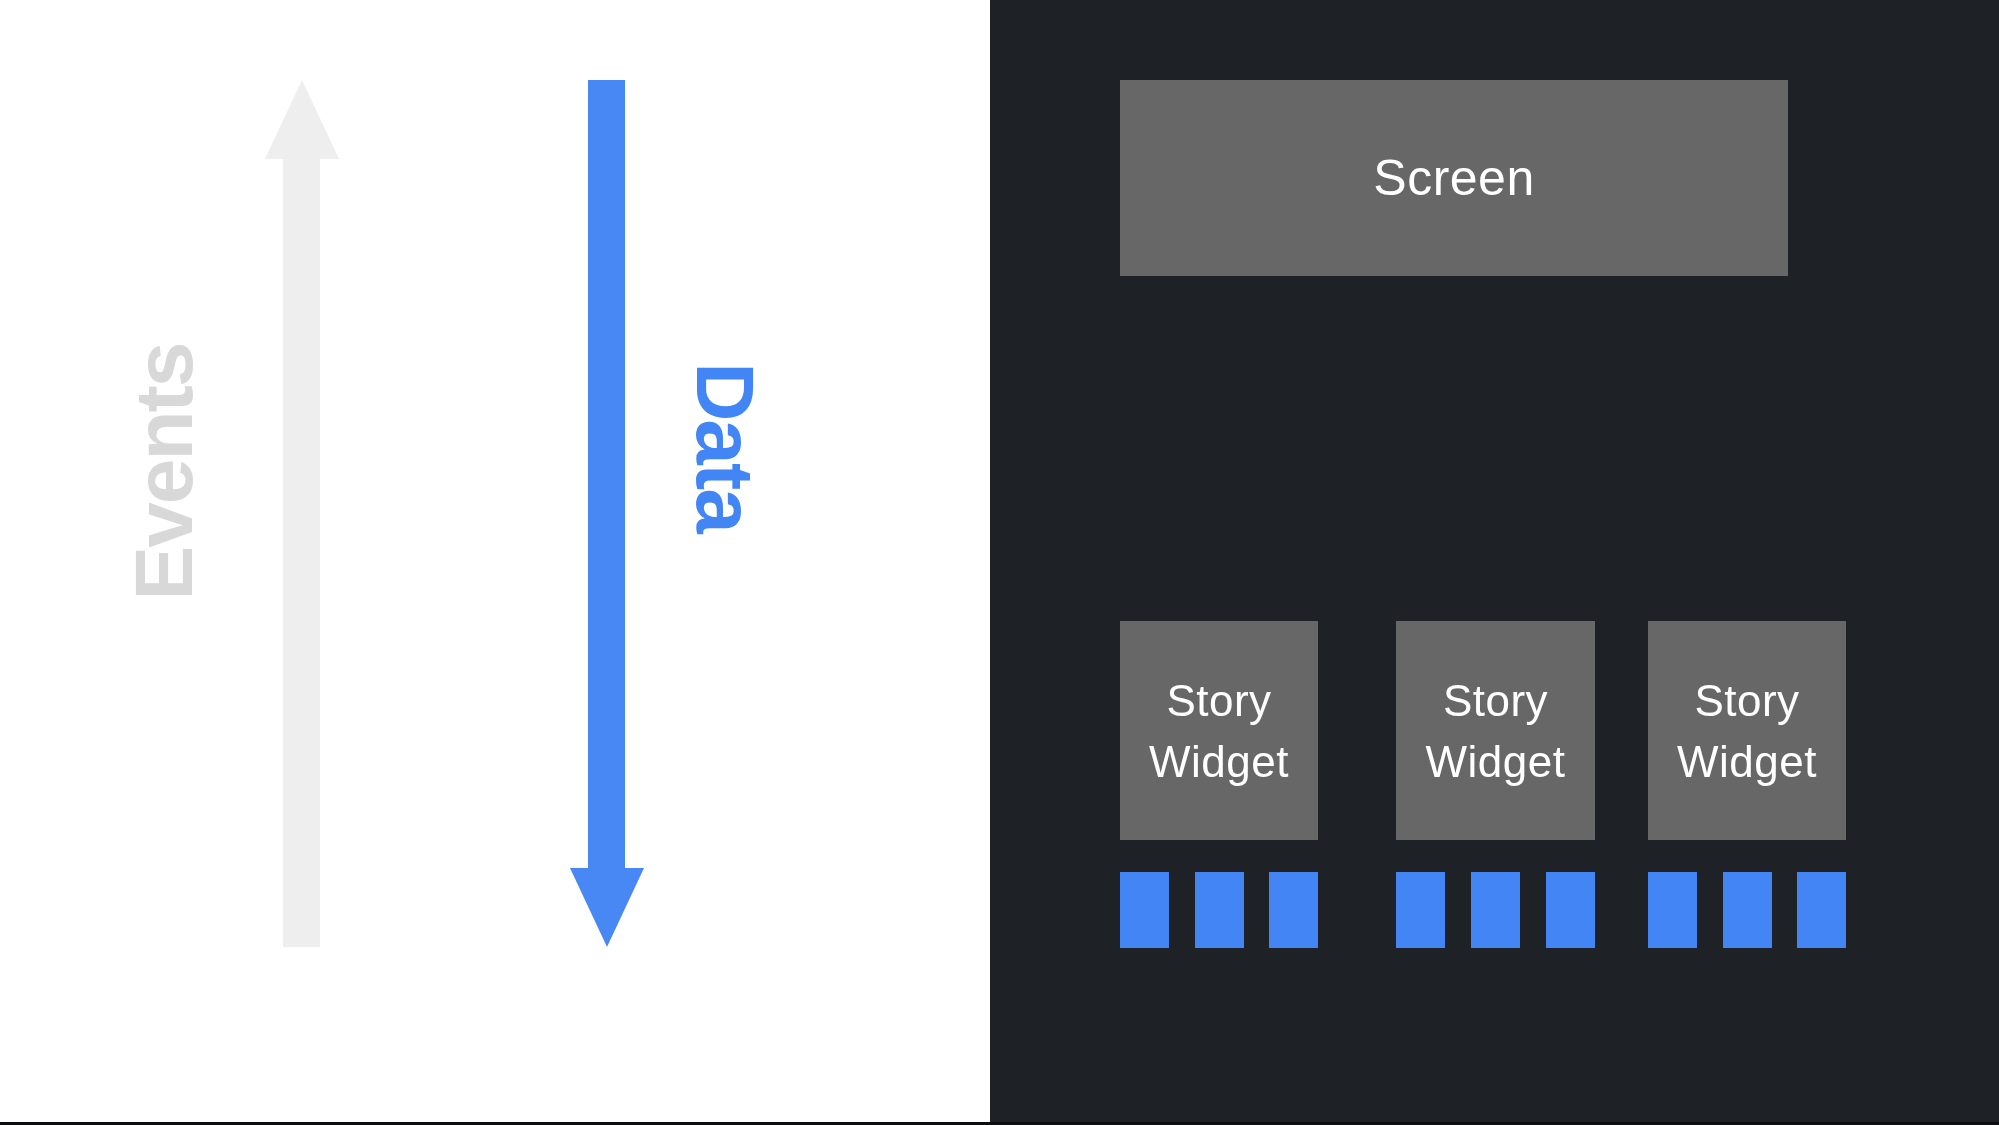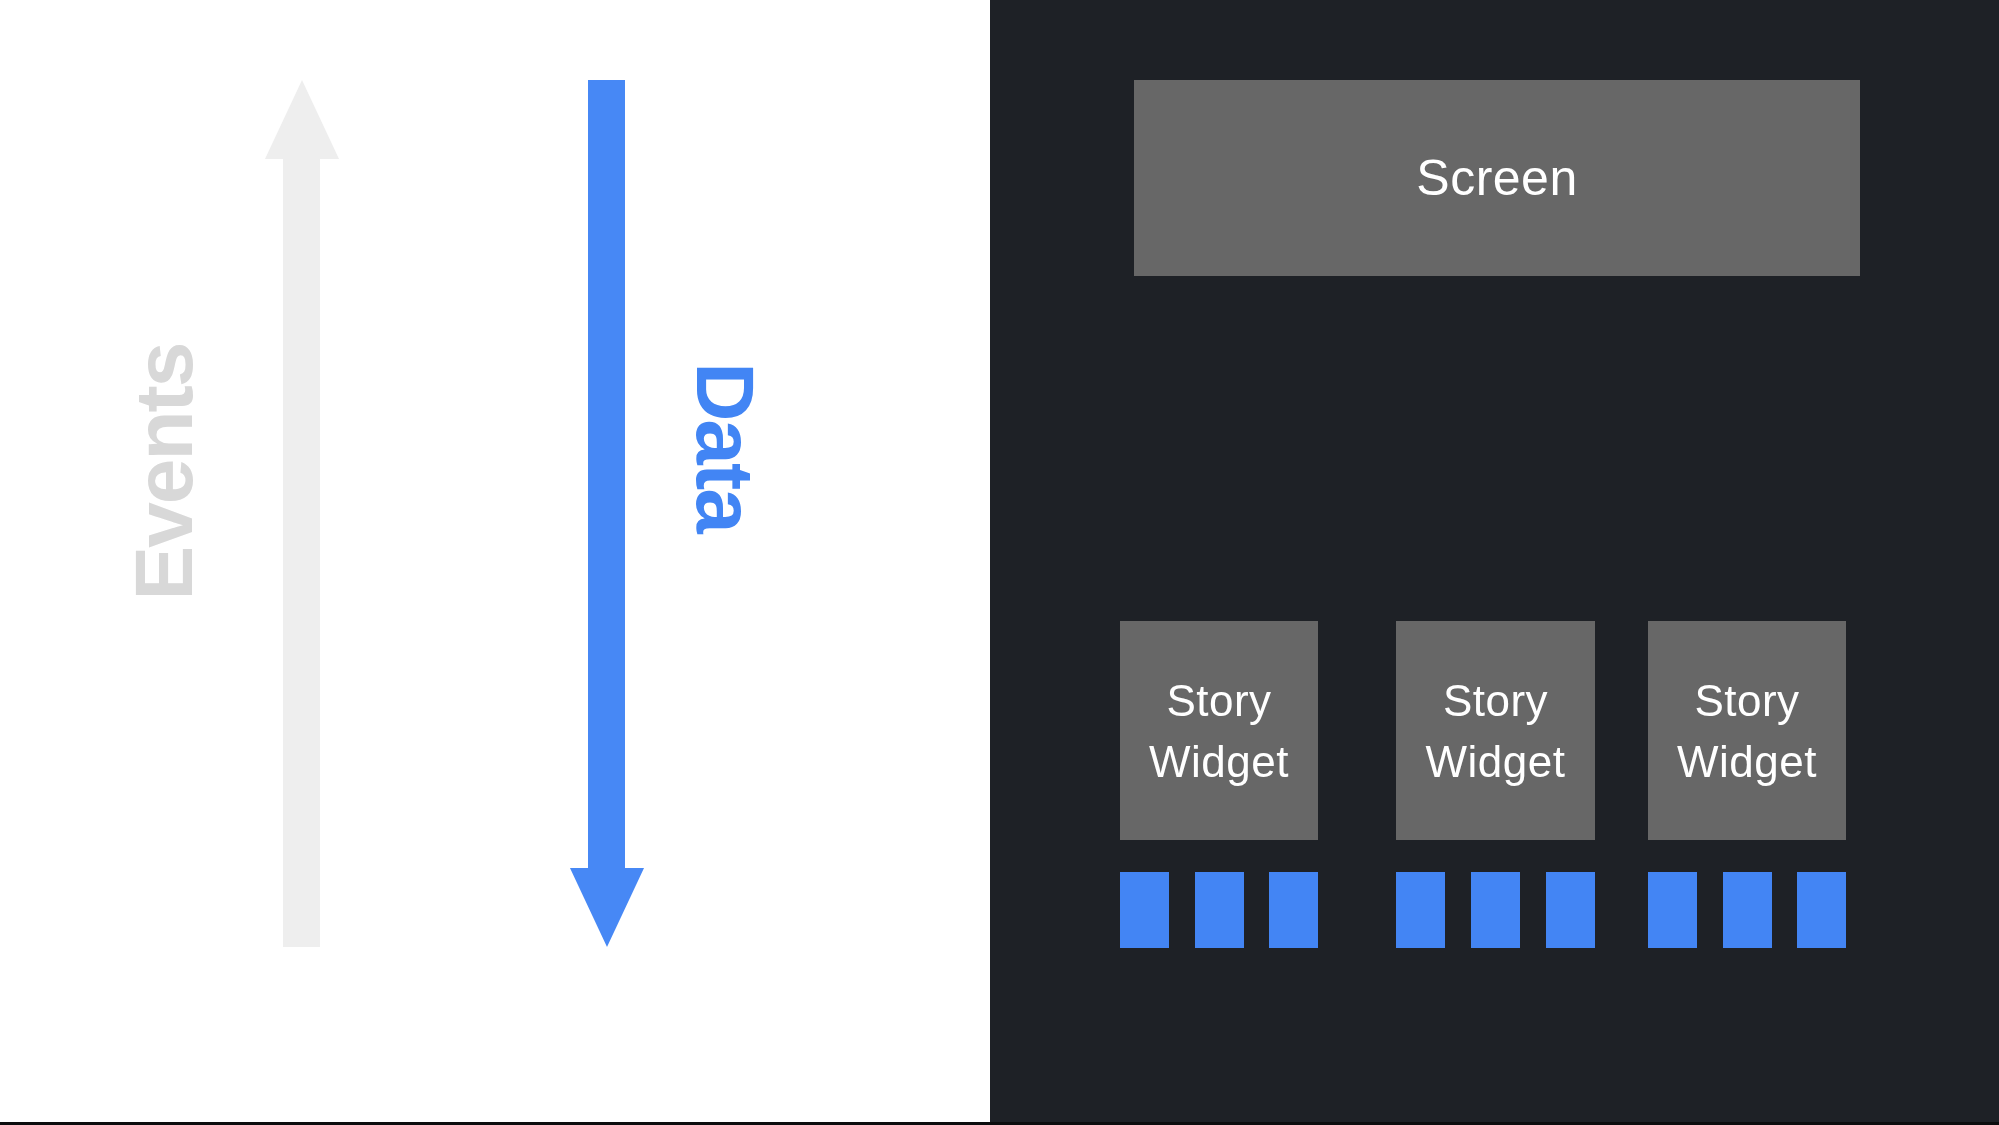--- a/index.html
+++ b/index.html
@@ -49,21 +49,21 @@
   .flow-label.data   { left: 525px; top: 407px; transform: rotate(90deg);  color: var(--data-blue-text); }
 
   
   .tree-panel { position: absolute; left: 990px; top: 0; width: 1009px; height: 1125px; background: var(--panel-dark); }
 
   .node {
     position: absolute; background: var(--box-gray); color: var(--box-text);
     display: flex; align-items: center; justify-content: center; text-align: center;
   }
   .node-label { font-size: 50px; font-weight: 500; letter-spacing: 0.5px; }
-  .screen-node   { left: 144px; top: 80px;  width: 726px; height: 196px; }
+  .screen-node   { left: 130px; top: 80px;  width: 668px; height: 196px; }
   .newsfeed-node { left: 130px; top: 342px; width: 726px; height: 214px; }
 
   .story-node { top: 621px; height: 219px; }
   .story-node .node-label { font-size: 44px; line-height: 61px; }
   .story-1 { left: 130px; width: 198px; }
   .story-2 { left: 406px; width: 199px; }
   .story-3 { left: 658px; width: 198px; }
 
   .squares { position: absolute; top: 872px; height: 76px; display: flex; justify-content: space-between; }
   .squares-1 { left: 130px; width: 198px; }

